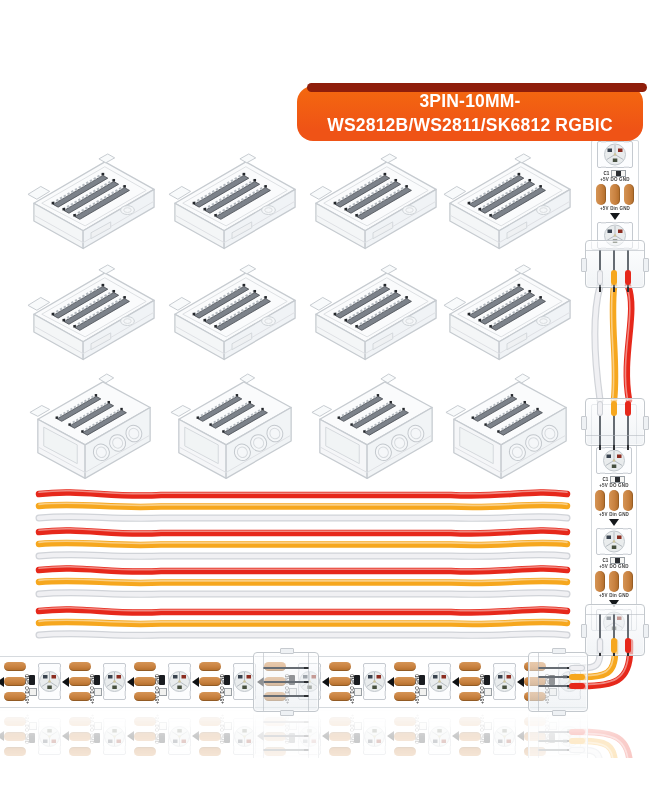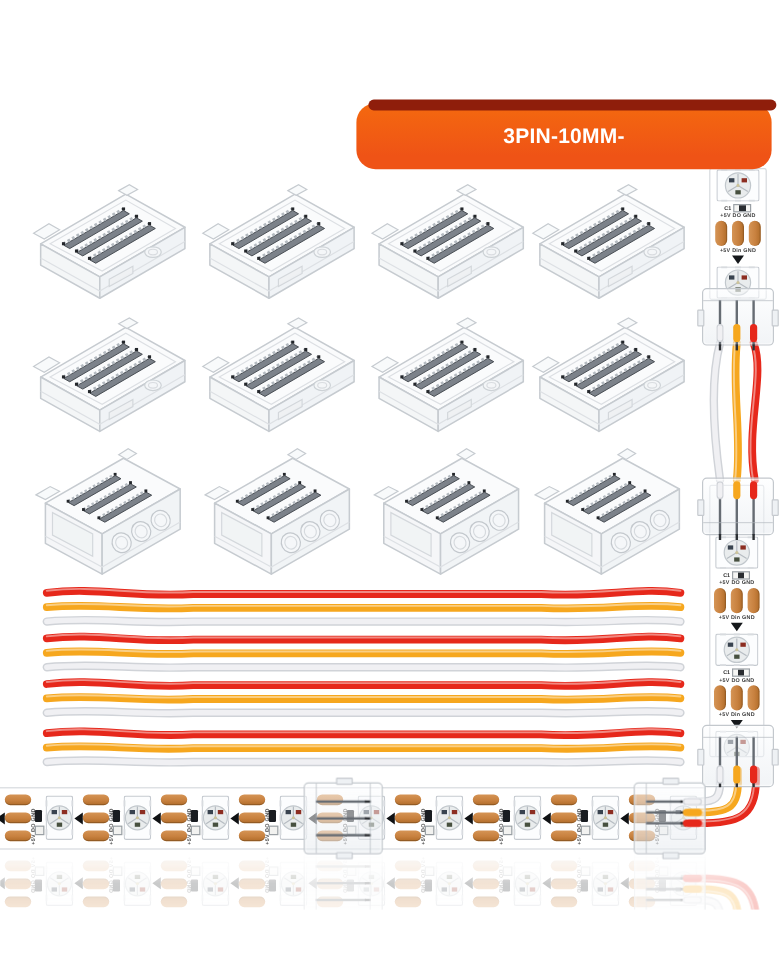--- a/index.html
+++ b/index.html
@@ -203,20 +203,21 @@
         <rect x="10.5" y="7.5" width="4.5" height="3.5" fill="#39434f"></rect>
         <rect x="21" y="7.5" width="4.5" height="3.5" fill="#8c2d21"></rect>
         <rect x="15.8" y="17.5" width="4.5" height="3.5" fill="#47503f"></rect>
         <circle cx="18" cy="13.5" r="1.3" fill="#cdc49b"></circle>
       </symbol>
     </defs>
   </svg>
 
   <div class="badge">
     <div>3PIN-10MM-</div>
+    <div>WS2812B/WS2811/SK6812 RGBIC</div>
   </div>
 
   <svg class="conn r1 c1" viewBox="0 0 136 112">
       <use href="#conn-top"></use>
     </svg>
   <svg class="conn r1 c2" viewBox="0 0 136 112">
       <use href="#conn-top"></use>
     </svg>
   <svg class="conn r1 c3" viewBox="0 0 136 112">
       <use href="#conn-top"></use>

